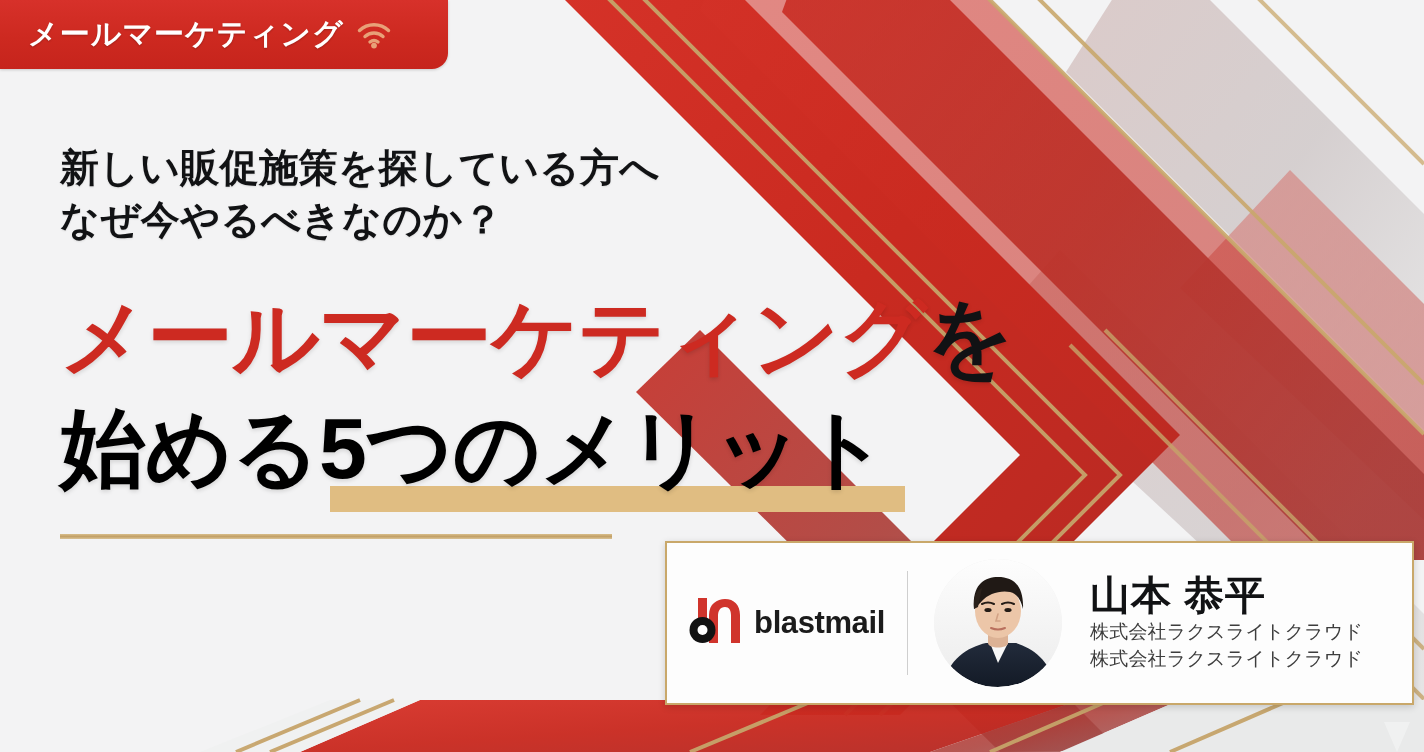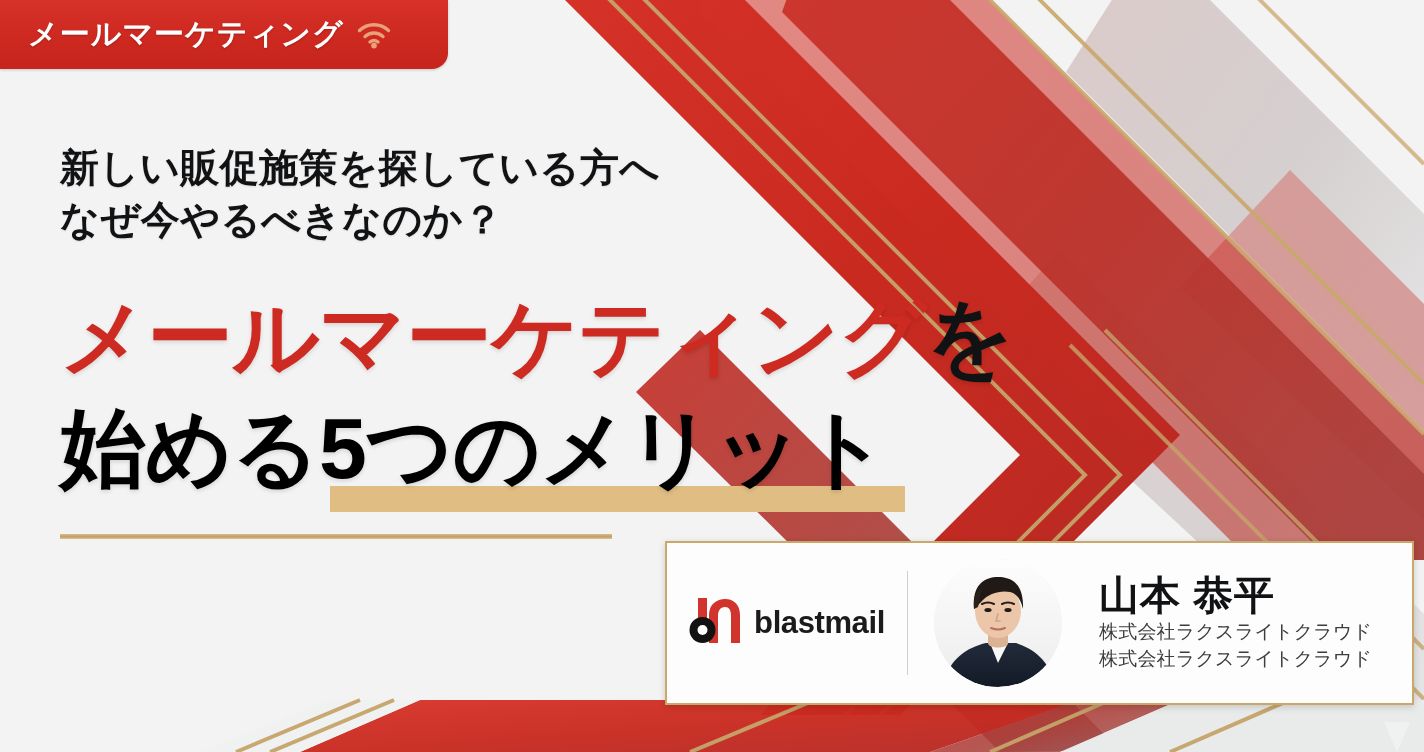--- a/index.html
+++ b/index.html
@@ -98,21 +98,21 @@
     flex:0 0 240px;
   }
   #logo-wrap{display:flex;align-items:center;gap:13px;}
   #logo-text{
     font-size:31px;font-weight:bold;color:#1b1b1b;letter-spacing:-.4px;
   }
   #card-div{
     width:1px;height:104px;background:#cfcfcf;flex:0 0 1px;
   }
   #person-zone{
-    display:flex;align-items:center;gap:37px;padding-left:26px;
+    display:flex;align-items:center;gap:28px;padding-left:26px;
   }
   #avatar{
     width:128px;height:128px;border-radius:50%;
     overflow:hidden;flex:0 0 128px;
     background:#f3f3f3;
     position:relative;
   }
   #avatar svg{display:block;}
   #person-text{display:flex;flex-direction:column;justify-content:center;}
   #person-name{

